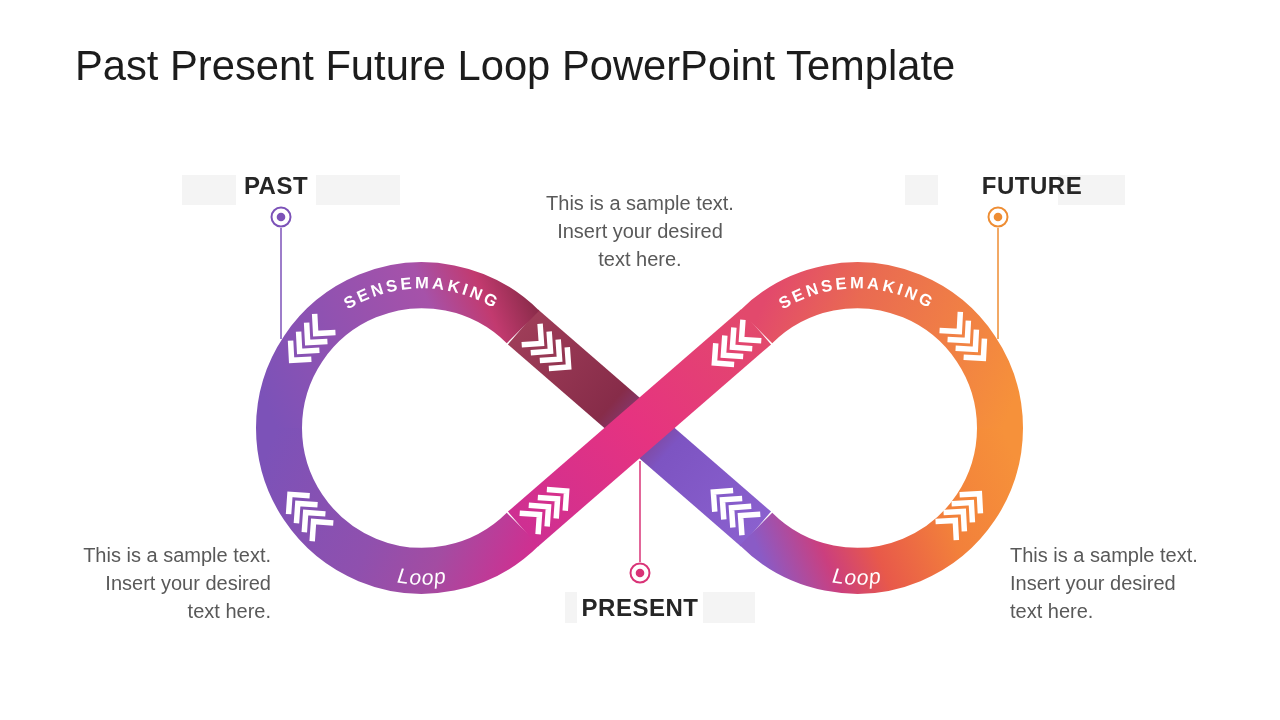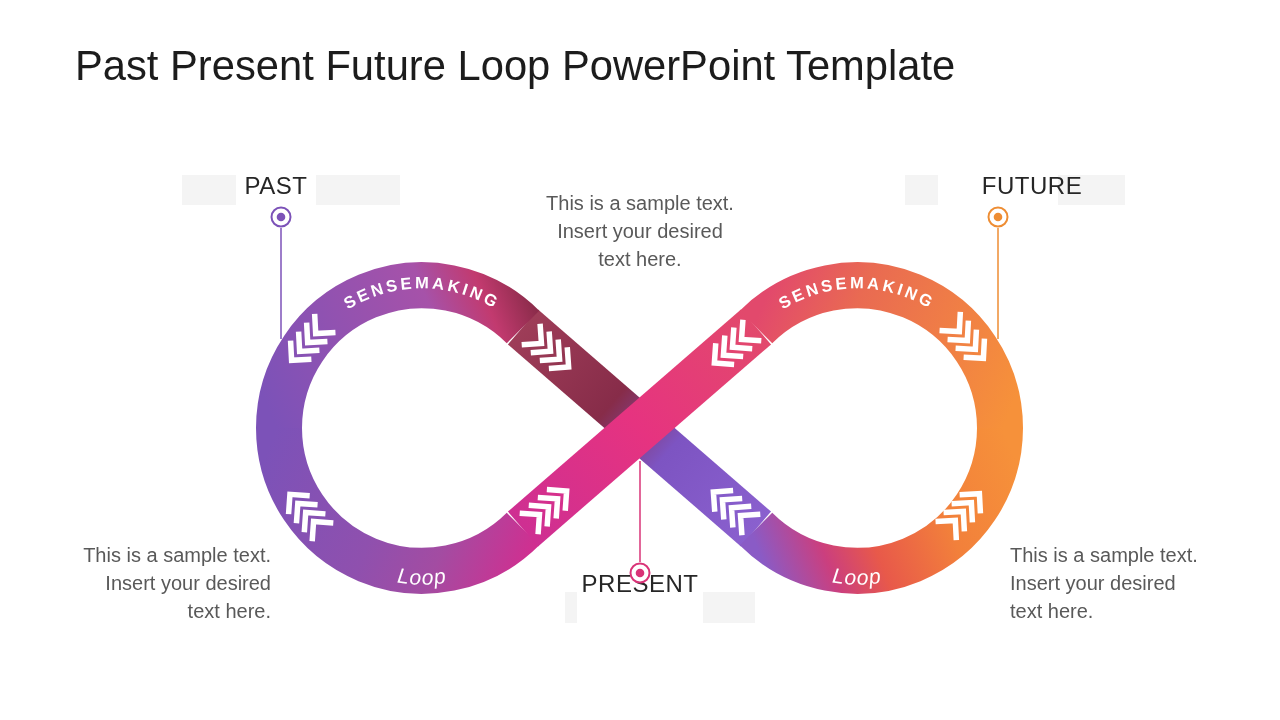--- a/index.html
+++ b/index.html
@@ -3,21 +3,21 @@
 <meta charset="utf-8">
 <style>
   html,body{margin:0;padding:0;background:#fff;}
   body{width:1280px;height:720px;position:relative;overflow:hidden;
        font-family:"Liberation Sans","DejaVu Sans",sans-serif;}
   .abs{position:absolute;}
   #title{left:75px;top:40px;font-size:43px;line-height:50px;color:#1c1c1c;
          white-space:nowrap;transform:scaleX(0.97);transform-origin:0 0;}
   .strip{background:#f4f4f4;}
   .whitebox{background:#ffffff;}
-  .node-label{font-size:24px;font-weight:normal;color:#262626;text-align:center;
+  .node-label{font-size:24px;font-weight:bold;color:#262626;text-align:center;
               line-height:30px;letter-spacing:0.5px;white-space:nowrap;}
   .sample{font-size:20px;line-height:28px;color:#595959;}
   #sample-top{left:545px;top:189px;width:190px;text-align:center;}
   #sample-bl{left:81px;top:541px;width:190px;text-align:right;}
   #sample-br{left:1010px;top:541px;width:190px;text-align:left;}
   svg{position:absolute;left:0;top:0;}
 </style>
 </head>
 <body>
 
@@ -25,21 +25,21 @@
 
 <div class="abs strip" style="left:182px;top:175px;width:218px;height:30px;"></div>
 <div class="abs strip" style="left:905px;top:175px;width:220px;height:30px;"></div>
 <div class="abs strip" style="left:565px;top:592px;width:190px;height:31px;"></div>
 <div class="abs whitebox" style="left:236px;top:170px;width:80px;height:40px;"></div>
 <div class="abs whitebox" style="left:938px;top:170px;width:120px;height:40px;"></div>
 <div class="abs whitebox" style="left:577px;top:589px;width:126px;height:40px;"></div>
 
 <div class="abs node-label" style="left:236px;top:171px;width:80px;">PAST</div>
 <div class="abs node-label" style="left:972px;top:171px;width:120px;">FUTURE</div>
-<div class="abs node-label" style="left:577px;top:569px;width:126px;">PRESENT</div>
+<div class="abs node-label" style="left:577px;top:593px;width:126px;">PRESENT</div>
 
 <div id="sample-top" class="abs sample">This is a sample text. Insert your desired text here.</div>
 <div id="sample-bl" class="abs sample">This is a sample text. Insert your desired text here.</div>
 <div id="sample-br" class="abs sample">This is a sample text. Insert your desired text here.</div>
 
 <svg width="1280" height="720" viewBox="0 0 1280 720">
   <defs>
     <linearGradient id="gL1" gradientUnits="userSpaceOnUse" x1="540" y1="320" x2="276" y2="428">
       <stop offset="0" stop-color="#8C2C4B"></stop>
       <stop offset="0.15" stop-color="#C23A6F"></stop>

